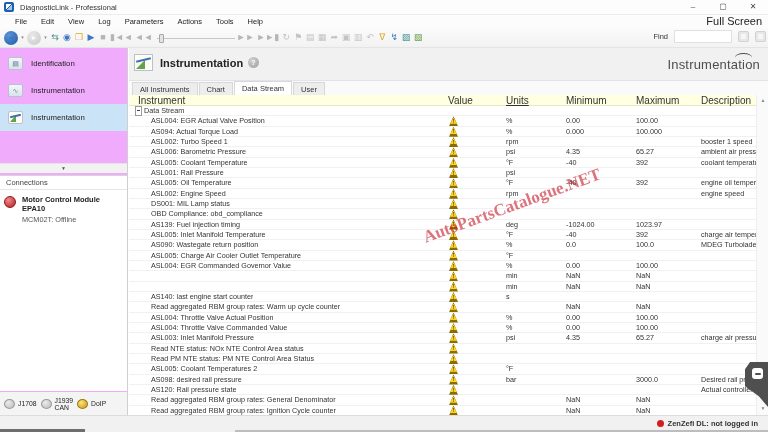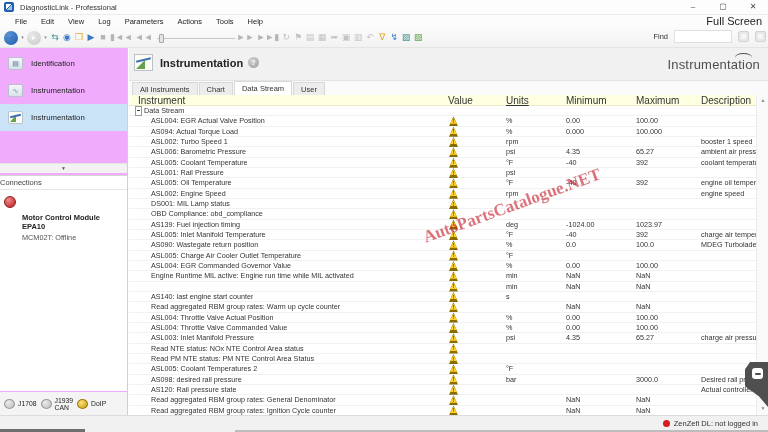--- a/index.html
+++ b/index.html
@@ -45,24 +45,24 @@
   .sidebar{position:absolute;left:0;top:48px;width:128px;height:367px;background:#f0abfc;border-right:1px solid #cfcfcf;}
   .nav-list{position:absolute;left:0;top:2px;width:127px;height:114px;overflow:hidden;border-bottom:1px solid #e3e3e3;}
   .nav-item{height:27px;display:flex;align-items:center;gap:8px;padding-left:8px;font-size:7.8px;color:#222;}
   .nav-item.selected{background:#cbe3f7;}
   .nav-ico{width:15px;height:13px;border:1px solid #b9c2cc;border-radius:2px;background:linear-gradient(#f4f7fa,#d9e2ea);position:relative;font-size:7px;color:#6a83a0;text-align:center;line-height:12px;}
   .nav-ico.chart{background:#fdfdf3;}
   .nav-ico.chart::before{content:"";position:absolute;left:1px;bottom:1px;width:6px;height:7px;background:#63a14f;clip-path:polygon(0 100%,100% 100%,100% 0);}
   .nav-ico.chart::after{content:"";position:absolute;left:1px;top:3px;width:11px;height:2px;background:#3f6fb5;transform:rotate(-14deg);}
   .collapse-bar{position:absolute;left:0;top:116px;width:127px;height:9px;background:#f2f2f2;text-align:center;font-size:5px;line-height:9px;color:#555;}
   .conn-panel{position:absolute;left:0;top:127px;width:127px;bottom:24px;border-top:1px solid #d6d6d6;background:#fff;}
-  .conn-header{height:14px;line-height:14px;font-size:7.5px;color:#444;border-bottom:1px solid #e6e6e6;}
+  .conn-header{height:14px;line-height:14px;padding-left:6px;font-size:7.5px;color:#444;border-bottom:1px solid #e6e6e6;}
   .conn-item{display:flex;gap:6px;padding:5px 4px 0 4px;}
   .conn-led{width:12px;height:12px;border-radius:50%;background:radial-gradient(circle at 35% 30%,#f08a8a,#b51f1f);border:1px solid #8e1a1a;flex:none;margin-top:1px;}
-  .conn-device{font-size:7.5px;font-weight:bold;color:#222;line-height:9px;margin-top:18px;}
+  .conn-device{font-size:7.5px;font-weight:bold;color:#222;line-height:9px;}
   .conn-status{font-size:7.3px;color:#555;margin-top:2px;}
 
   
   .led-row{position:absolute;left:0;top:392px;width:128px;height:23px;background:#f4f4f4;border-right:1px solid #cfcfcf;display:flex;align-items:center;padding-left:4px;gap:4px;}
   .led-group{display:flex;align-items:center;gap:3px;}
   .led{width:11px;height:10px;border-radius:50%;border:1px solid #9a9a9a;background:radial-gradient(circle at 35% 30%,#ececec,#b9b9b9);flex:none;}
   .led.on{background:radial-gradient(circle at 35% 30%,#ffe27a,#c79a10);border-color:#9a7a10;}
   .led-label{font-size:6.8px;color:#222;white-space:pre-line;line-height:7px;}
 
   
@@ -115,21 +115,21 @@
 
   
   .watermark{position:absolute;left:352px;top:196px;width:320px;text-align:center;font-family:"Liberation Serif",serif;font-weight:bold;font-size:17px;color:rgba(197,30,45,0.62);transform:rotate(-20deg);pointer-events:none;}
 
   
   .overlay-handle{position:absolute;right:0;top:362px;width:23px;height:45px;background:#4f4f4f;clip-path:polygon(22% 0,100% 0,100% 100%,60% 76%,0 54%,0 16%);}
   .overlay-ico{position:absolute;right:5px;top:368px;width:11px;height:11px;background:#fff;border-radius:3px;}
   .overlay-ico::after{content:"";position:absolute;left:2.5px;top:4.5px;width:6px;height:2px;background:#4f4f4f;border-radius:1px;}
 
   
-  .statusbar{position:absolute;left:0;top:415px;width:768px;height:17px;background:#f1f1f1;border-top:1px solid #dcdcdc;}
+  .statusbar{position:absolute;left:0;top:415px;width:768px;height:17px;background:#f1f1f1;border-top:1px solid #dcdcdc;font-weight:bold;}
   .zen-status{position:absolute;right:10px;top:3px;display:flex;align-items:center;gap:4px;font-size:7.5px;color:#333;}
   .zen-dot{width:7px;height:7px;border-radius:50%;background:#d41d1d;}
   .foot-dark{position:absolute;left:0;bottom:0;width:85px;height:3px;background:#6e6e6e;}
   .foot-gray{position:absolute;left:235px;bottom:0;right:0;height:2px;background:#bdbdbd;}
 </style>
 </head>
 <body>
 
 <div class="app">
 
@@ -477,21 +477,20 @@
               <span class="t2"></span>
               <span class="ex">!</span>
             </span>
           </span>
     <span class="c-units">%</span>
     <span class="c-min">0.00</span>
     <span class="c-max">100.00</span>
     <span class="c-desc"></span>
   </div>
         <div class="trow">
-    <span class="c-inst">Engine Runtime MIL active: Engine run time while MIL activated</span>
     <span class="c-val">
             <span class="warn">
               <span class="t1"></span>
               <span class="t2"></span>
               <span class="ex">!</span>
             </span>
           </span>
     <span class="c-units">min</span>
     <span class="c-min">NaN</span>
     <span class="c-max">NaN</span>

